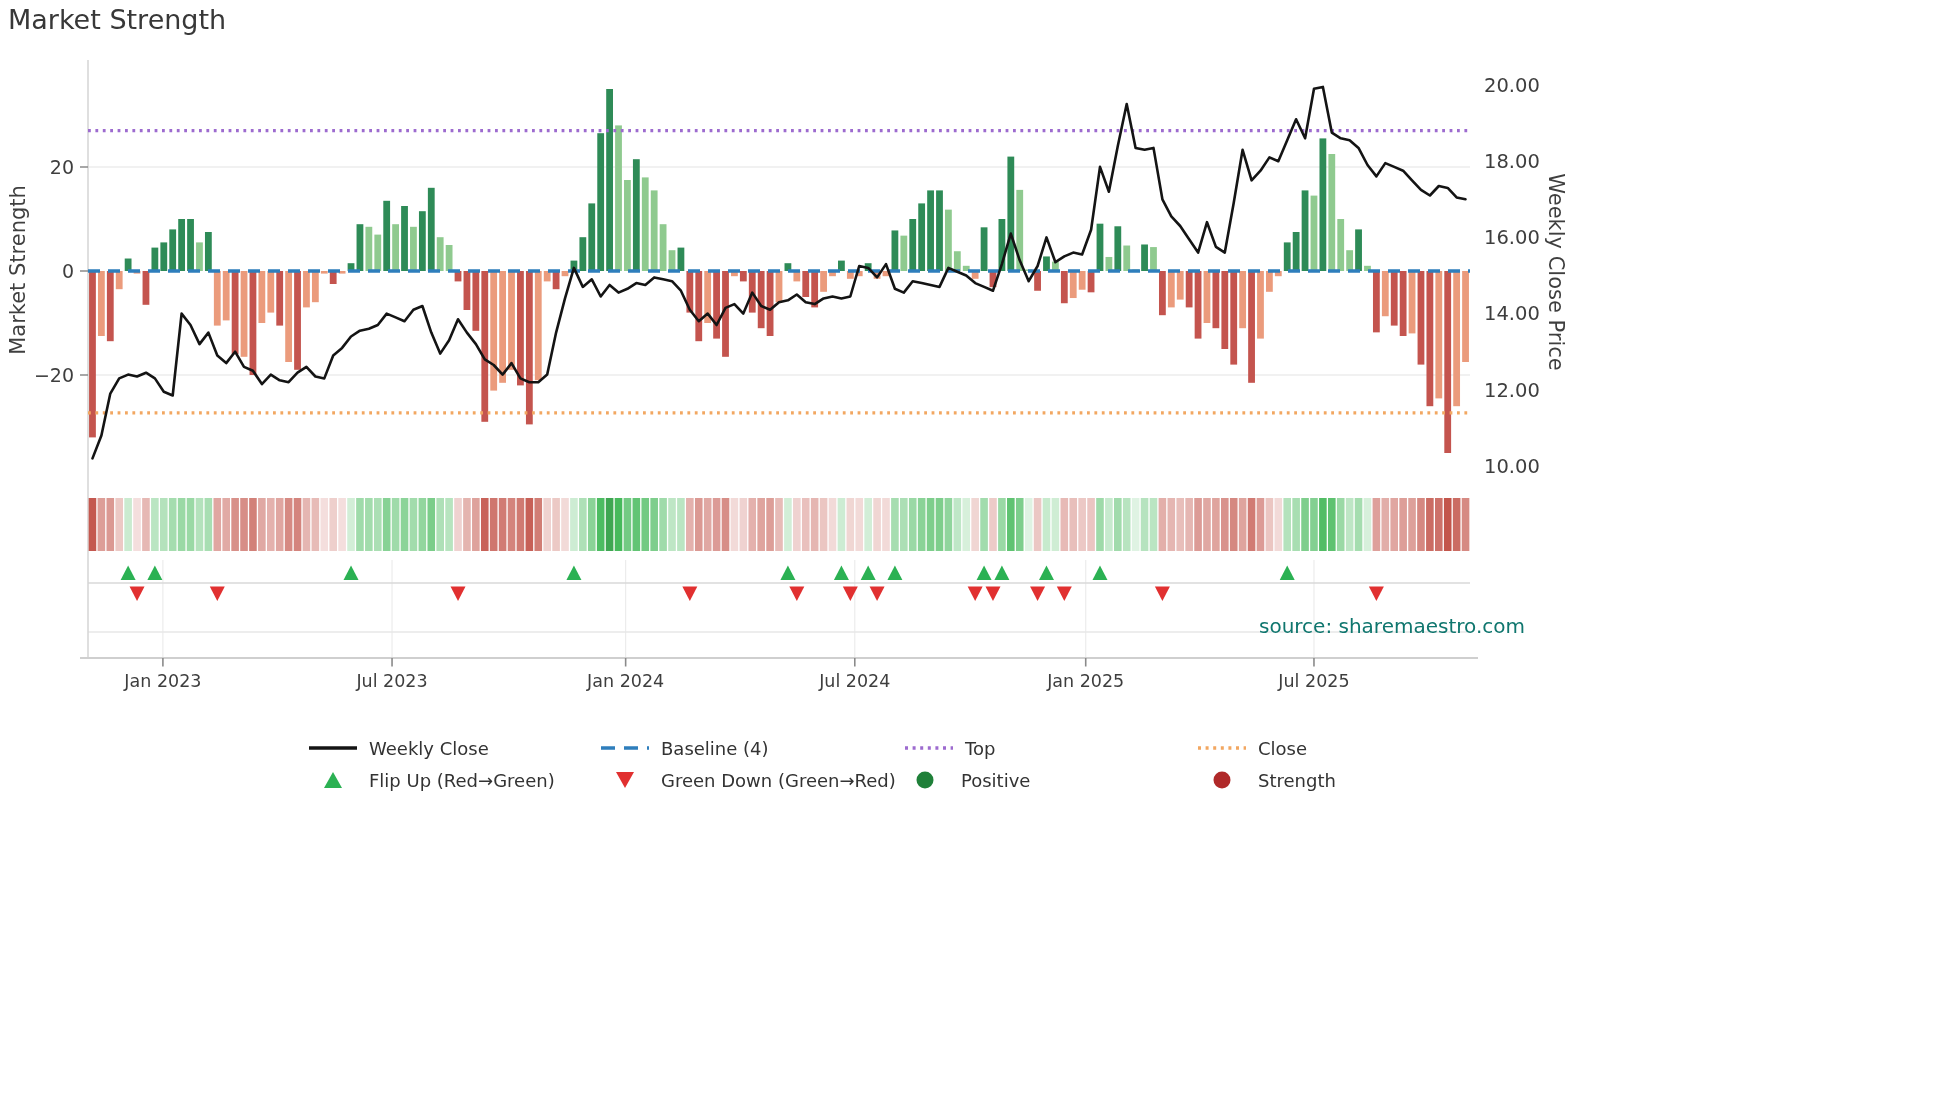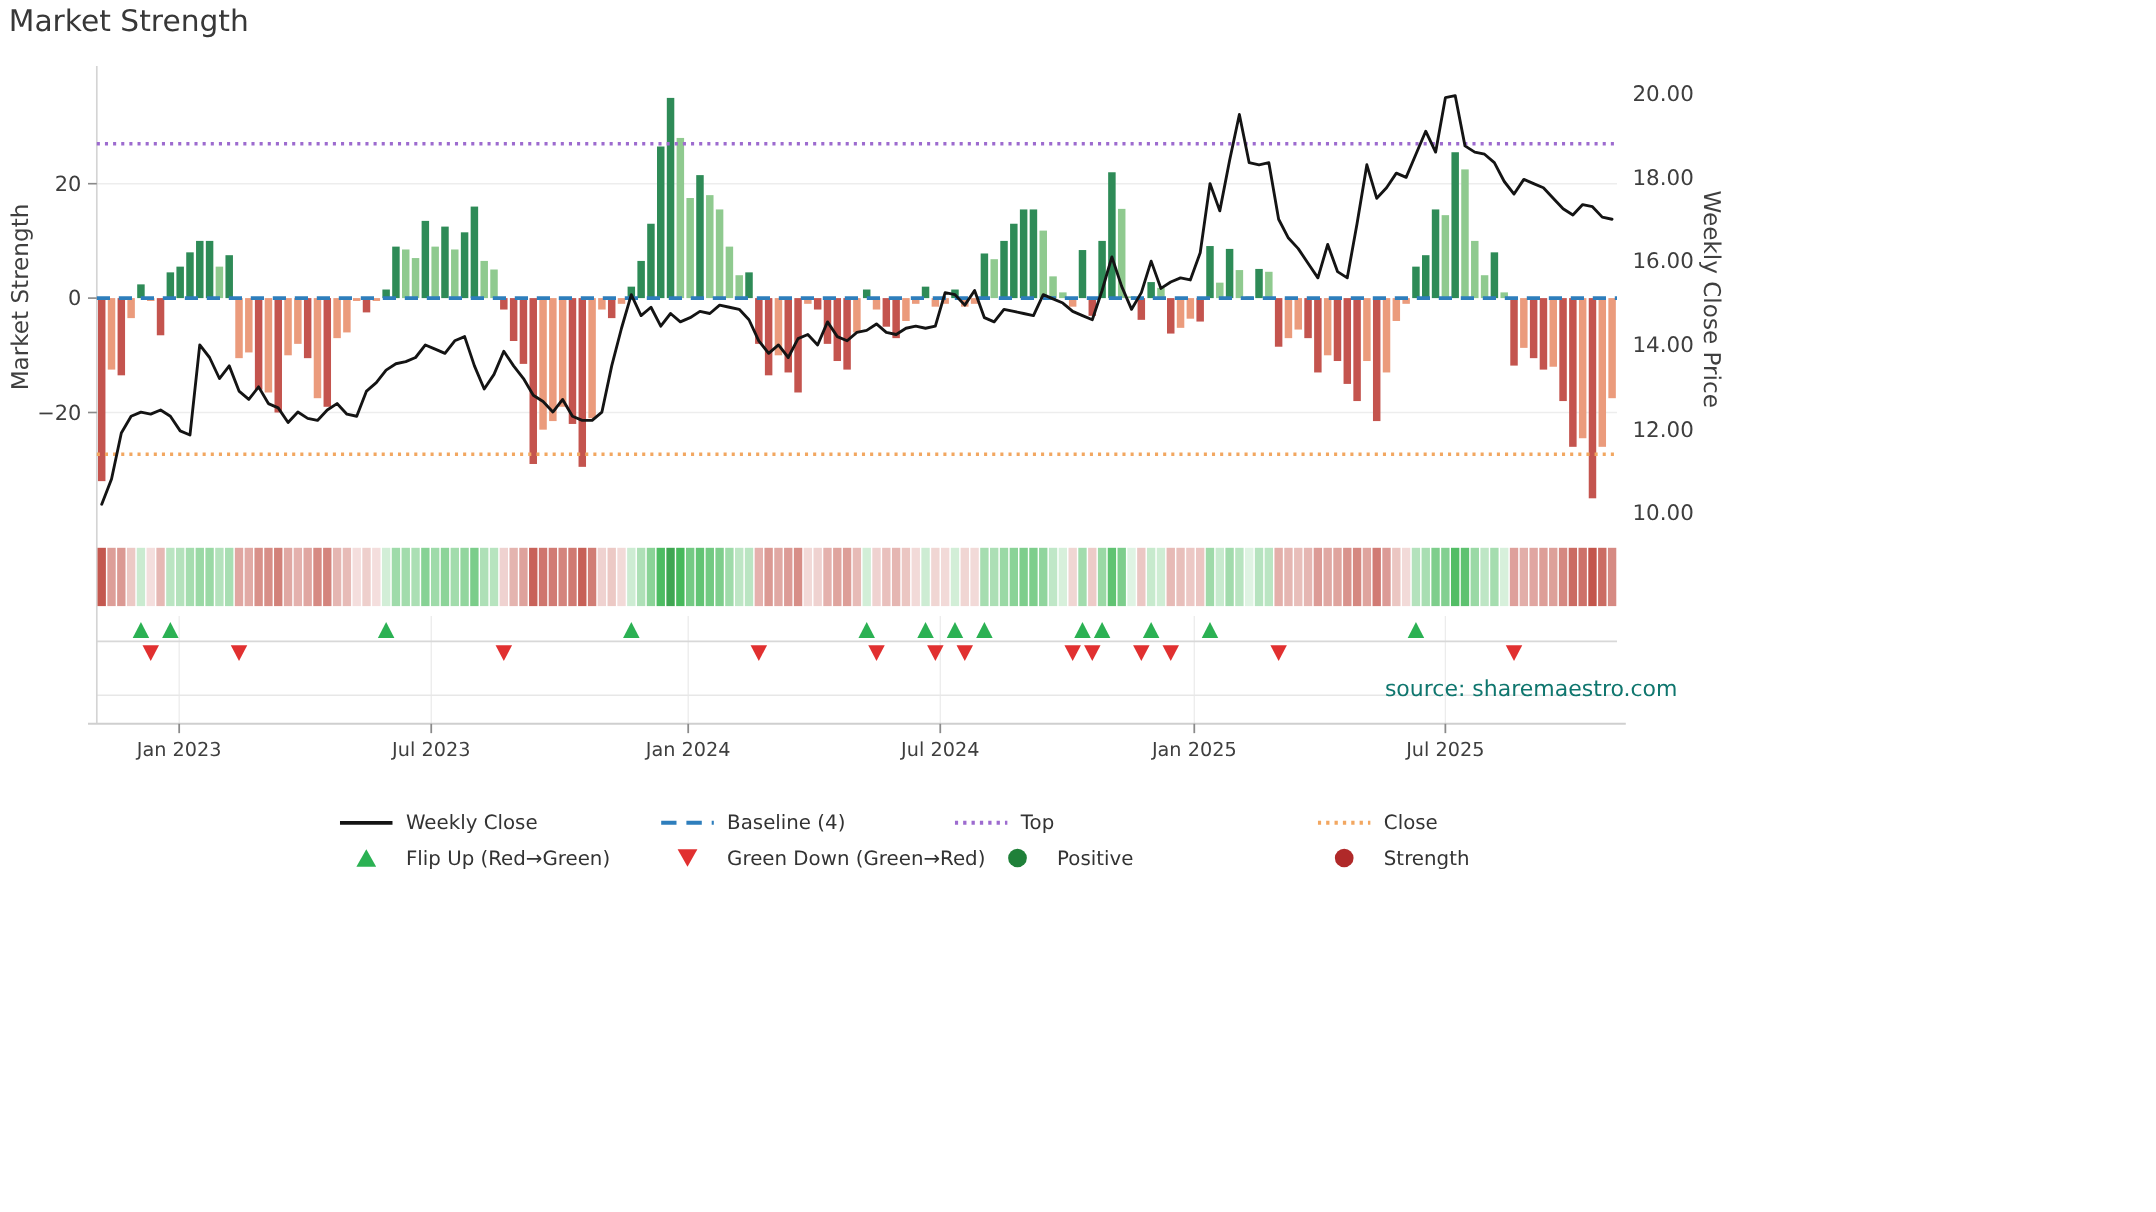--- a/index.html
+++ b/index.html
@@ -415,21 +415,21 @@
       <span class="lab">Weekly Close</span>
     </div>
     <div class="legend-item" style="left:601px;top:738px">
       <span class="sw">
         <svg width="48" height="20">
             <line x1="0" y1="10" x2="48" y2="10" stroke="#2e7ebc" stroke-width="3.6" stroke-dasharray="14 9"></line>
           </svg>
       </span>
       <span class="lab">Baseline (4)</span>
     </div>
-    <div class="legend-item" style="left:868px;top:738px">
+    <div class="legend-item" style="left:905px;top:738px">
       <span class="sw">
         <svg width="48" height="20">
             <line x1="0" y1="10" x2="48" y2="10" stroke="#9d6bcf" stroke-width="3.6" stroke-dasharray="3 4.6"></line>
           </svg>
       </span>
       <span class="lab">Top</span>
     </div>
     <div class="legend-item" style="left:1198px;top:738px">
       <span class="sw">
         <svg width="48" height="20">

